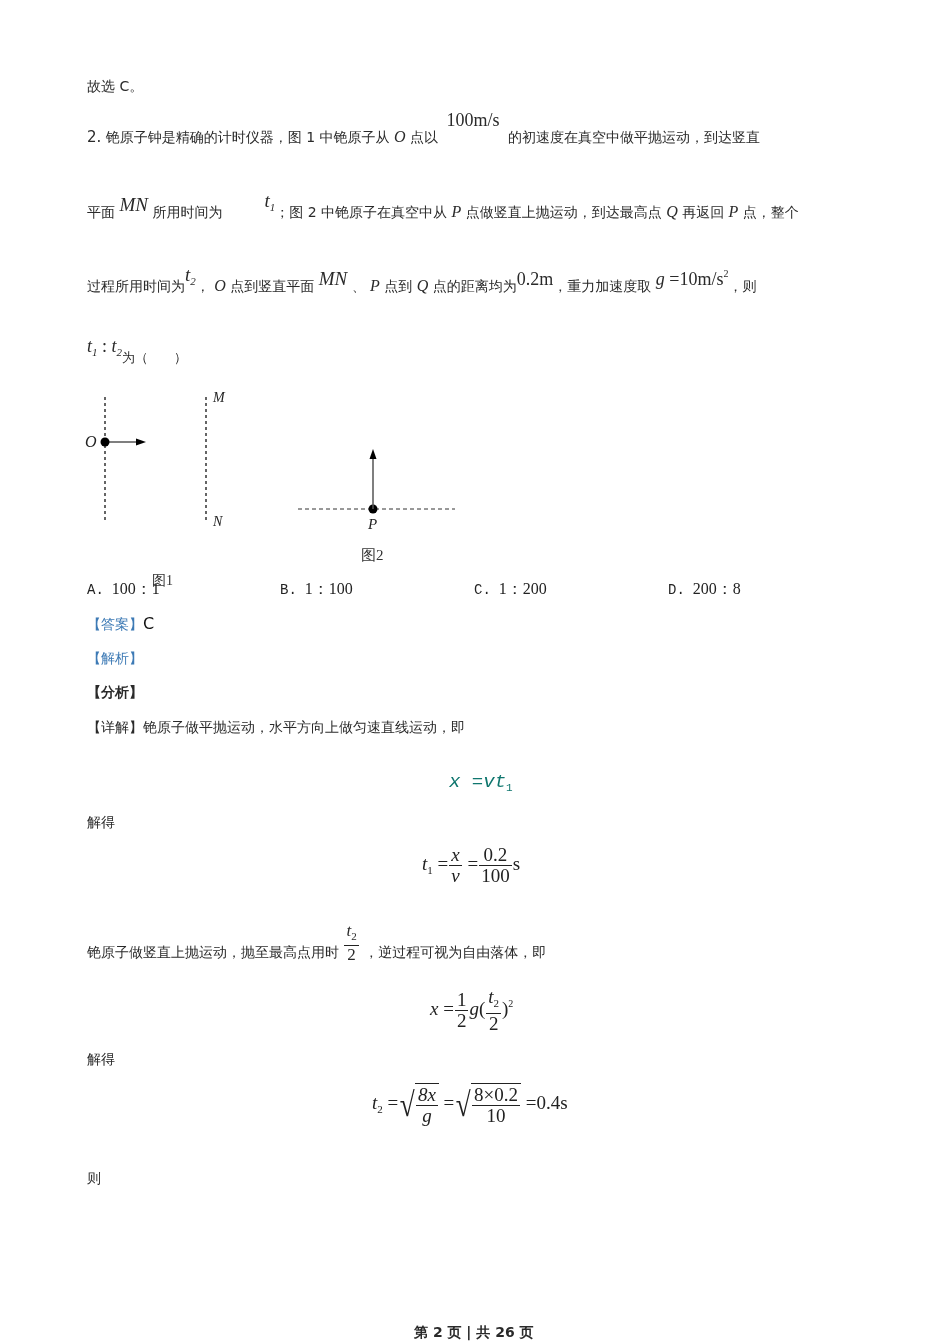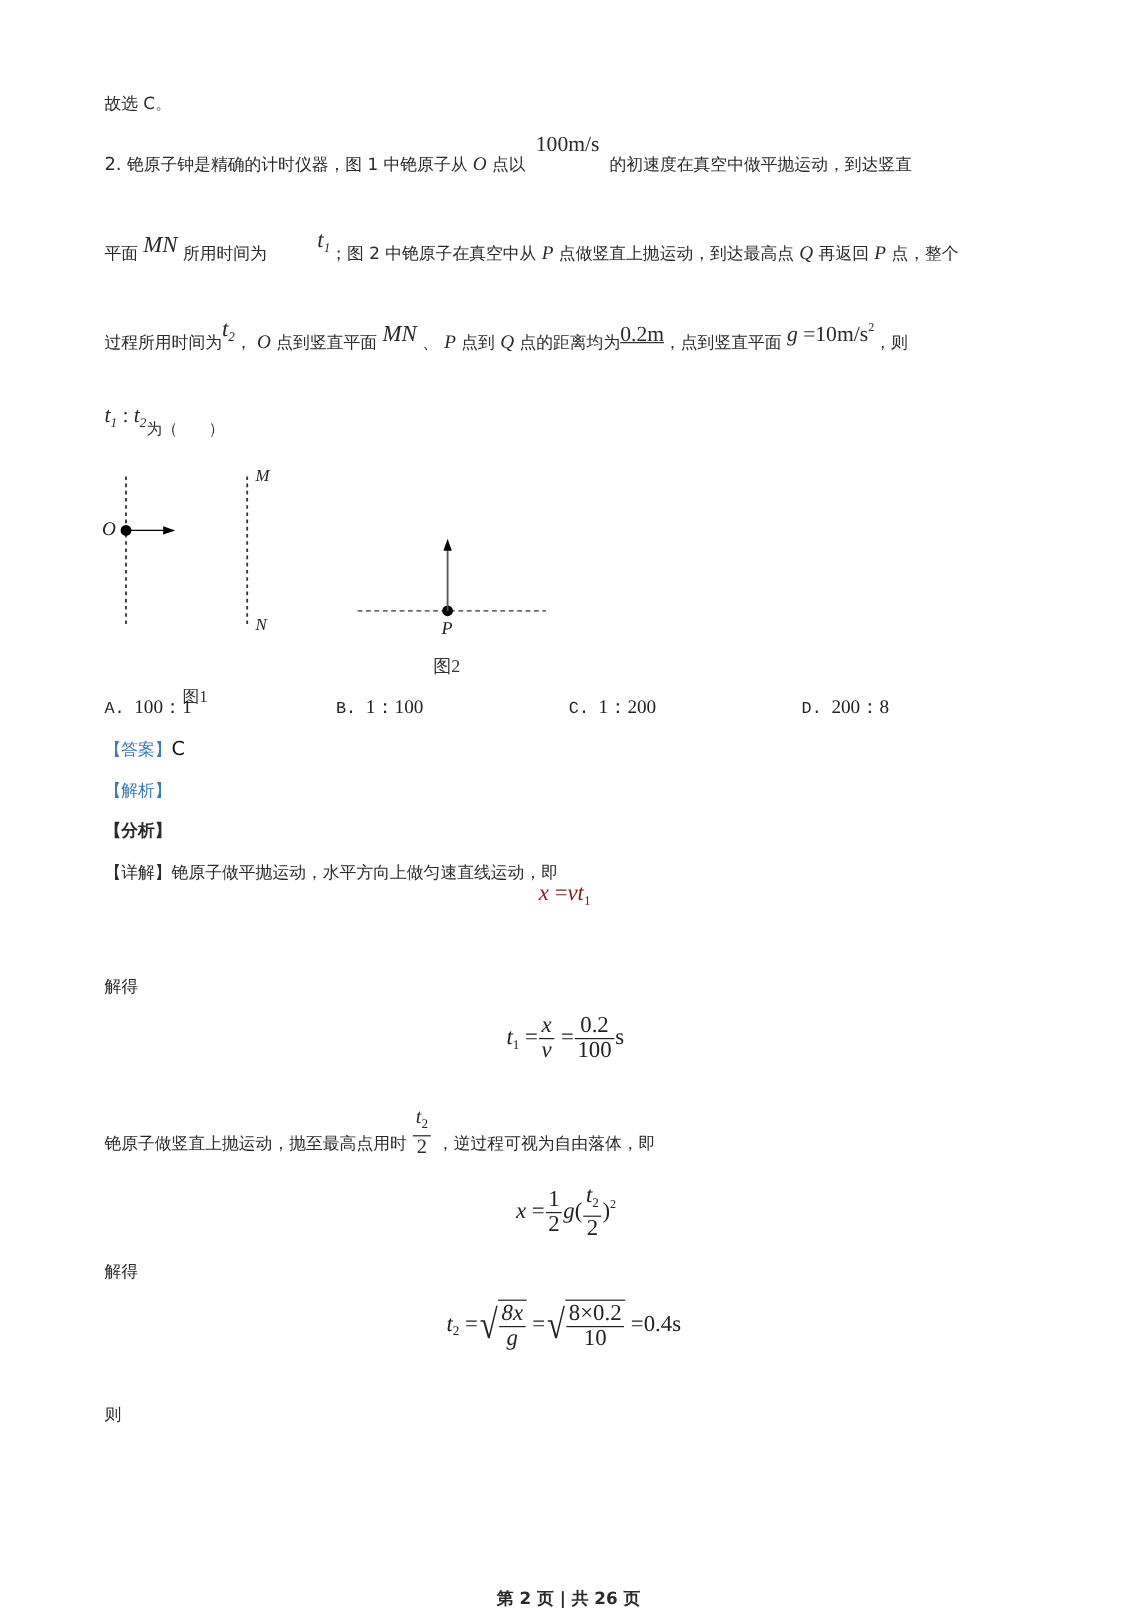--- a/index.html
+++ b/index.html
@@ -51,21 +51,21 @@
 
 <div class="abs cjk" style="left:87px; top:274px;">
   <span>过程所用时间为</span><span class="serif ital" style="font-size:19px; position:relative; top:-10px;"><span>t</span><span class="sub">2</span></span><span>，</span>
   <span class="serif ital" style="font-size:16px;">O</span>
   <span>点到竖直平面</span>
   <span class="serif ital" style="font-size:19px; position:relative; top:-6px;">MN</span>
   <span>、</span>
   <span class="serif ital" style="font-size:16px;">P</span>
   <span>点到</span>
   <span class="serif ital" style="font-size:16px;">Q</span>
-  <span>点的距离均为</span><span class="serif" style="font-size:18px; position:relative; top:-6px;text-decoration:underline;">0.2m</span><span>，点到竖直平面</span>
+  <span>点的距离均为</span><span class="serif" style="font-size:18px; position:relative; top:-6px;">0.2m</span><span>，重力加速度取</span>
   <span class="serif" style="font-size:18px; position:relative; top:-6px;"><span class="ital">g</span> <span>=10m/s</span><span class="sup">2</span></span><span>，则</span>
 </div>
 
 <div class="abs cjk" style="left:87px; top:340px;">
   <span class="serif ital" style="font-size:18px; position:relative; top:-4px;"><span>t</span><span class="sub">1</span><span style="font-style:normal;"> : </span><span>t</span><span class="sub">2</span></span><span style="font-size:13px; position:relative; top:6px;">为（　　）</span>
 </div>
 
 <svg class="abs" style="left:80px; top:385px;" width="400" height="190">
 
   <g>
@@ -97,21 +97,21 @@
 
 <div class="abs cjk" style="left:87px; top:614px;">
   <span class="blue">【答案】</span><span class="sans" style="font-size:16px; color:#111;">C</span>
 </div>
 <div class="abs cjk blue" style="left:87px; top:650px;">【解析】</div>
 <div class="abs cjk" style="left:87px; top:684px; font-weight:bold;">【分析】</div>
 <div class="abs cjk" style="left:87px; top:719px;">
   <span style="font-weight:normal;">【详解】</span><span>铯原子做平抛运动，水平方向上做匀速直线运动，即</span>
 </div>
 
-<div class="abs" style="left:449px; top:734px; font-family:Liberation Serif, serif; font-size:19px; font-style:italic; color:#7f1d1d;">
+<div class="abs" style="left:449px; top:771px; font-family:Liberation Mono, monospace; font-size:19px; font-style:italic; color:#0f766e;">
   <span>x</span><span style="font-style:normal;"> =</span><span>v</span><span>t</span><span class="sub" style="font-style:normal;">1</span>
 </div>
 
 <div class="abs cjk" style="left:87px; top:814px;">解得</div>
 
 <div class="abs mathbig" style="left:422px; top:845px;">
   <span class="ital">t</span><span class="sub">1</span><span> =</span><span class="frac ital"><span class="num">x</span><span class="den">v</span></span><span> =</span><span class="frac"><span class="num">0.2</span><span class="den">100</span></span><span>s</span>
 </div>
 
 <div class="abs cjk" style="left:87px; top:932px;">

